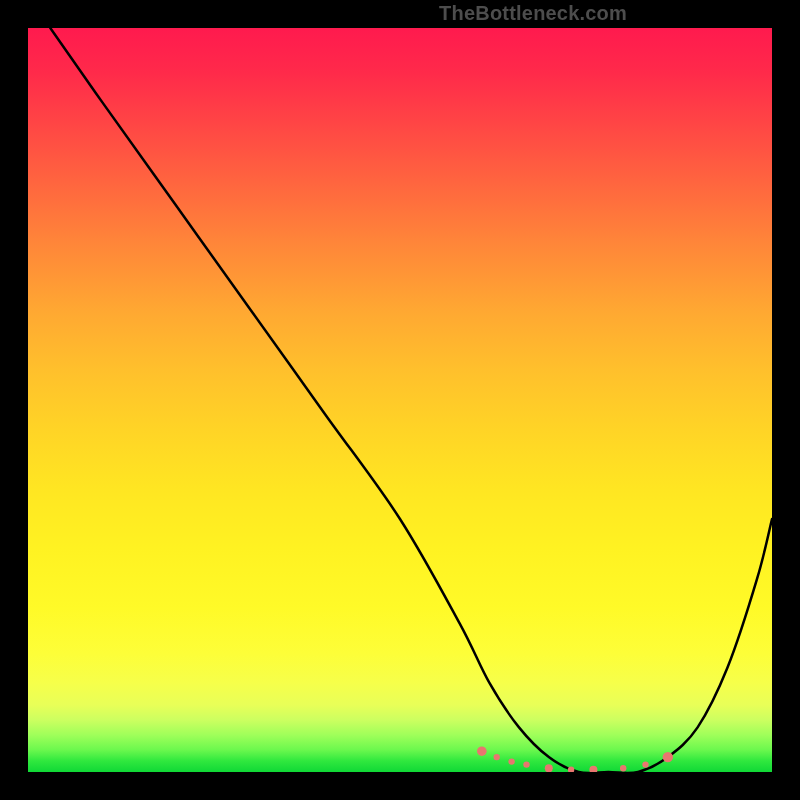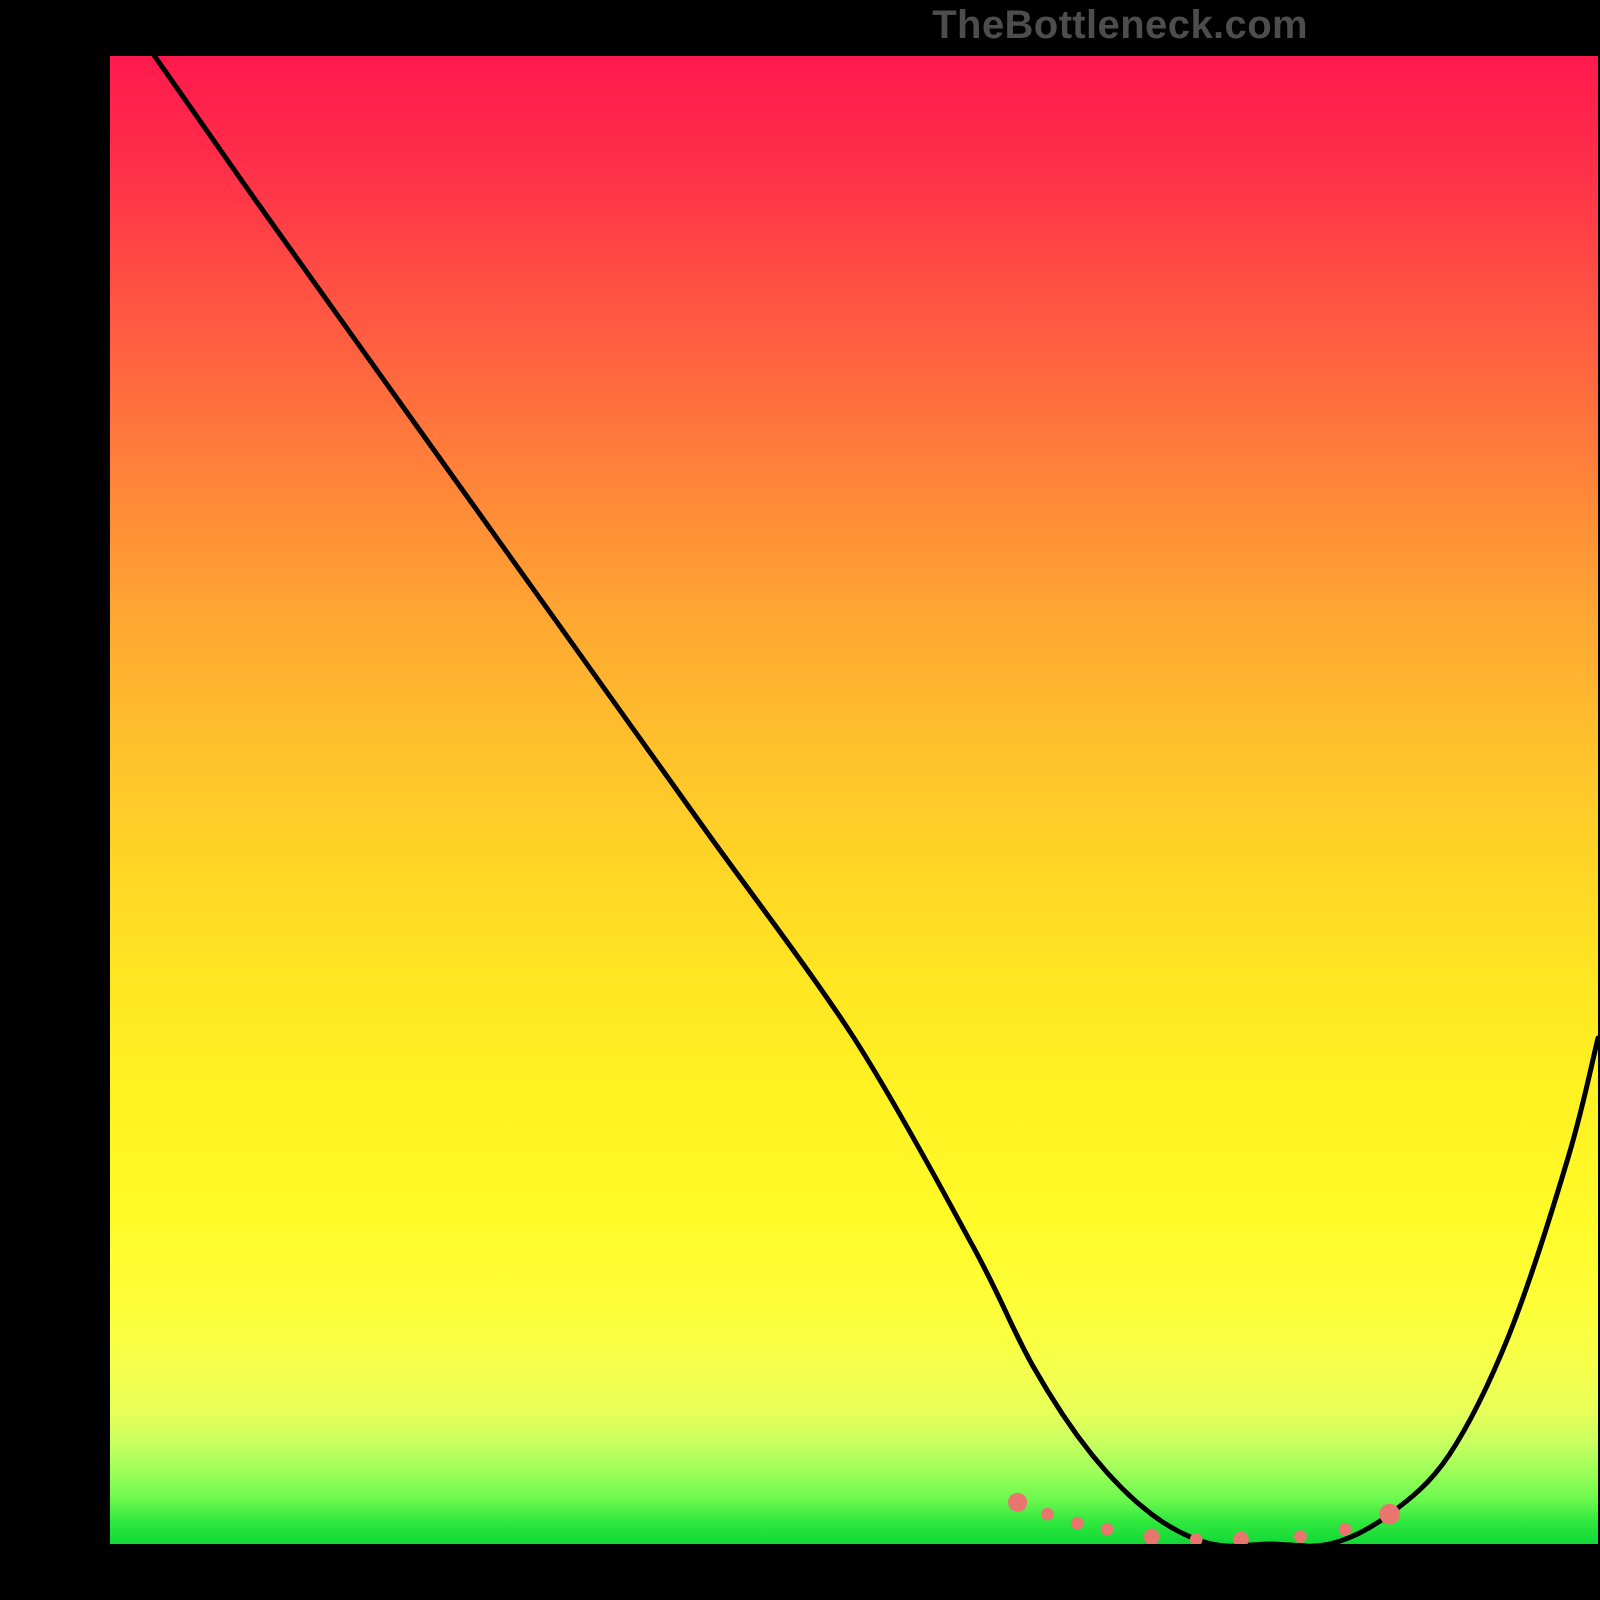--- a/index.html
+++ b/index.html
@@ -1,17 +1,17 @@
 <!DOCTYPE html>
 <html><head>
 <meta charset="utf-8">
 <style>
   * { margin: 0; padding: 0; box-sizing: border-box; }
   html, body { width: 800px; height: 800px; background: #000; overflow: hidden; }
-  .frame { position: absolute; left: 0; top: 0; width: 637px; height: 800px; background: #000; margin-left: 27px; }
+  .frame { position: absolute; left: 0; top: 0; width: 637px; height: 800px; background: #000; }
   .watermark { position: absolute; top: 2px; right: 10px; color: #4d4d4d; font-family: Arial, Helvetica, sans-serif; font-size: 20px; font-weight: bold; letter-spacing: 0.2px; }
   .plot { position: absolute; left: 28px; top: 28px; width: 744px; height: 744px; }
   .grad { position: absolute; inset: 0;
     background: linear-gradient(to bottom,
       #ff1a4e 0%,
       #ff2a4a 6%,
       #ff4a44 14%,
       #ff6a3e 22%,
       #ff8a38 30%,
       #ffa832 38%,

